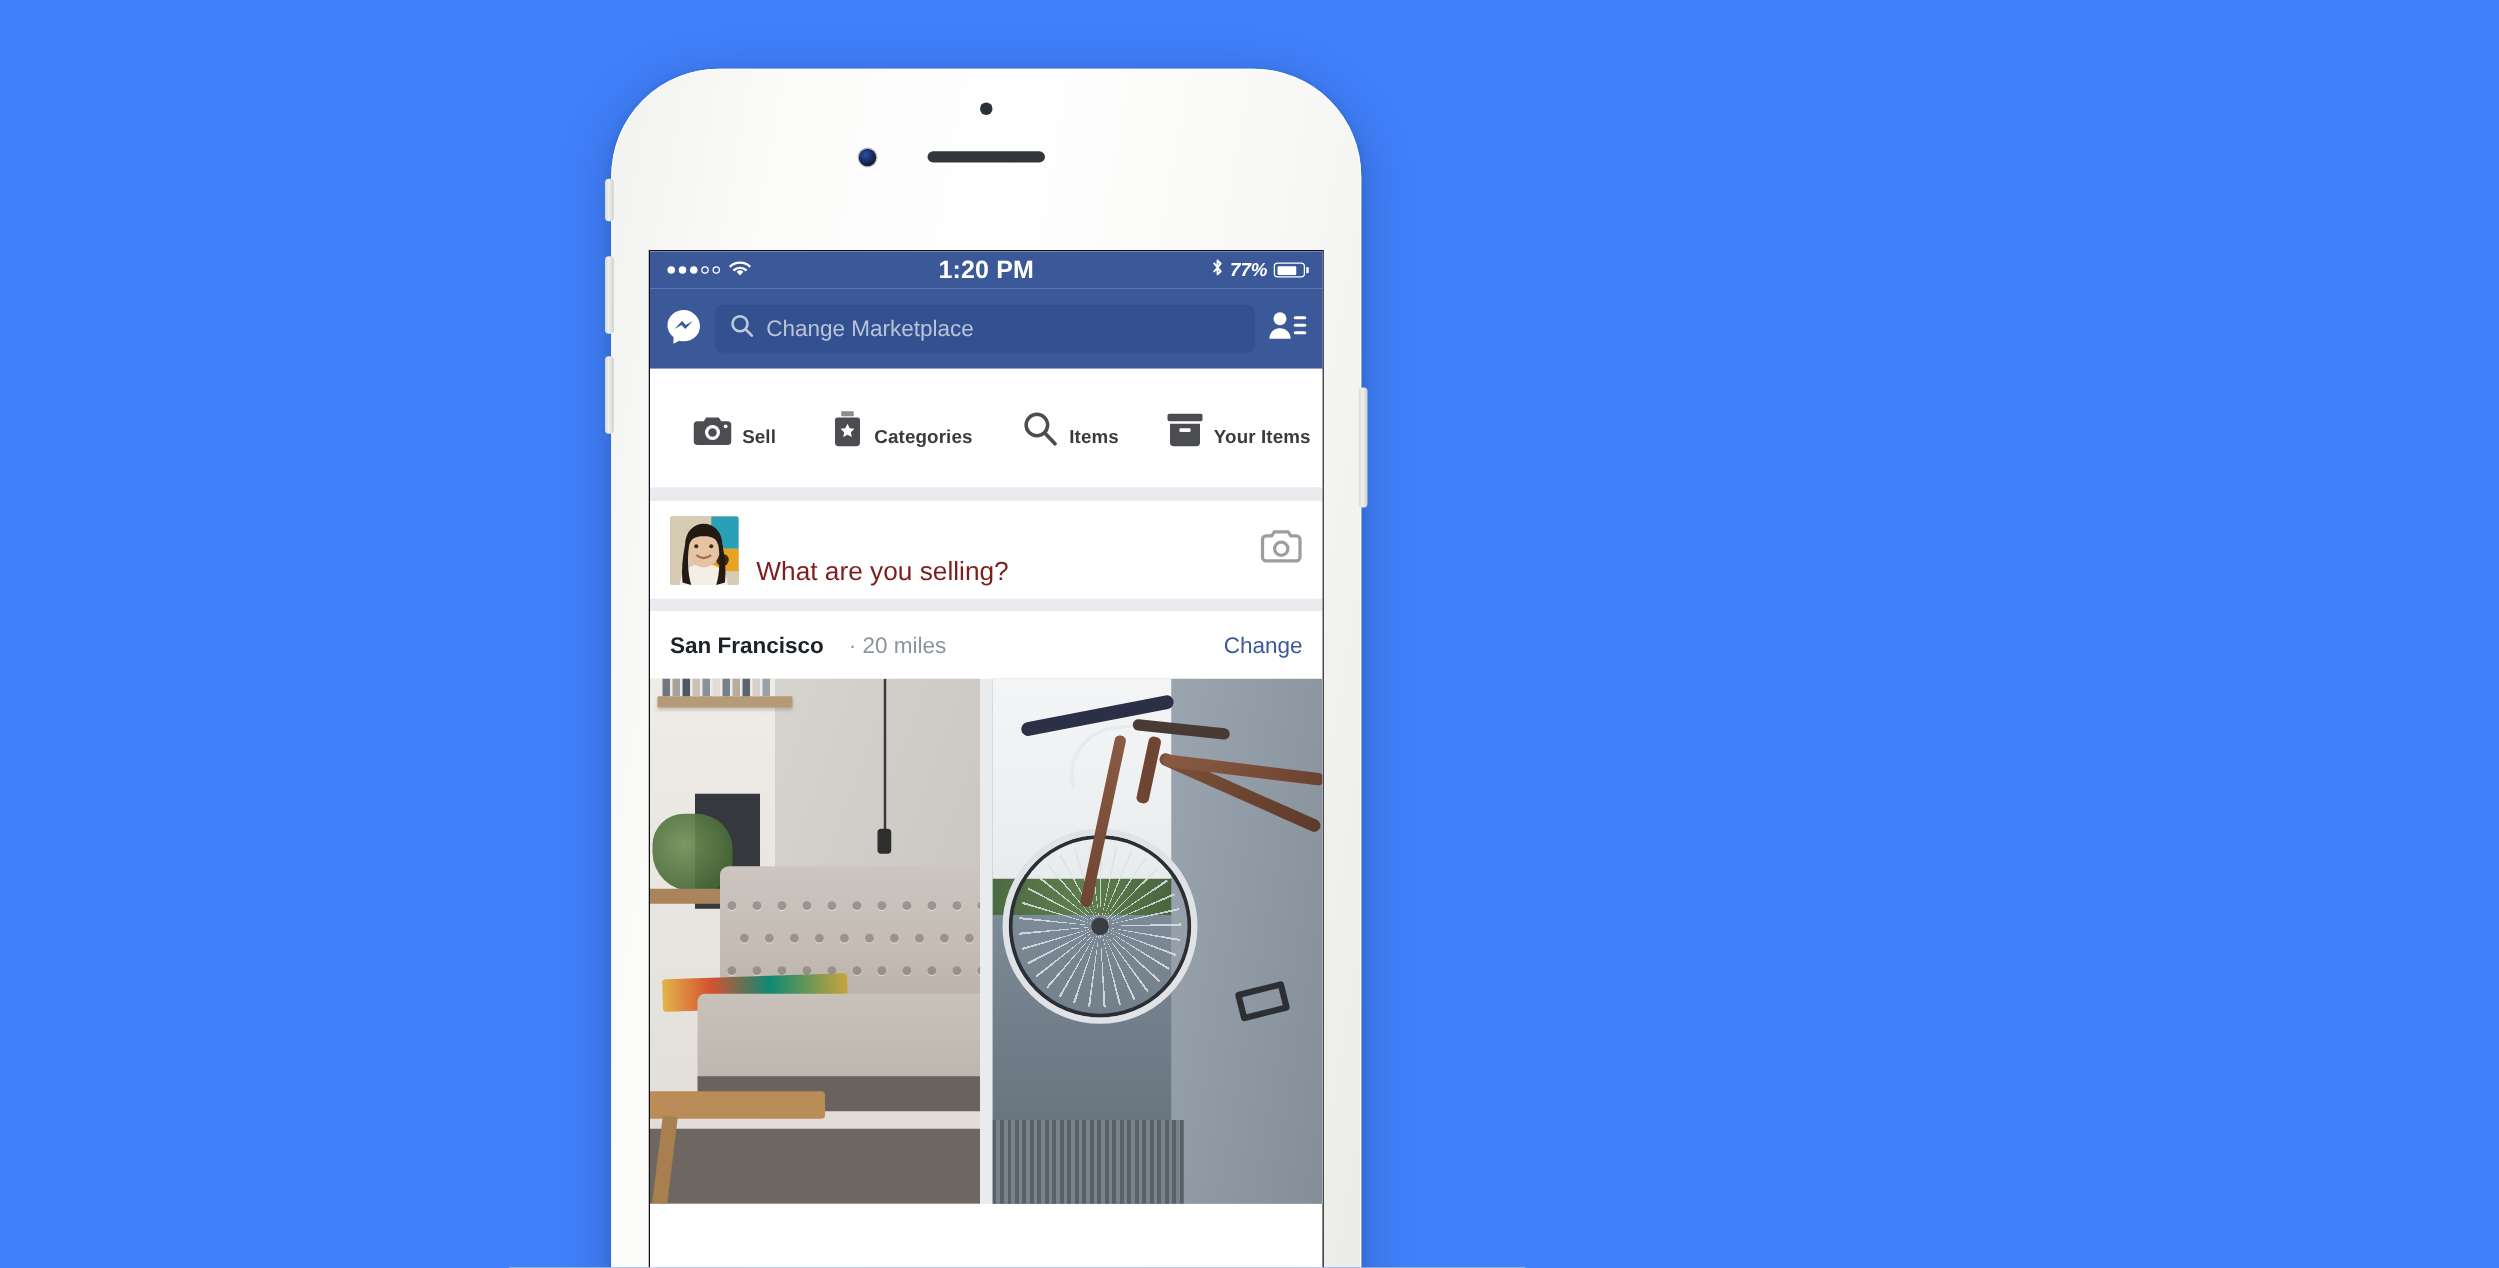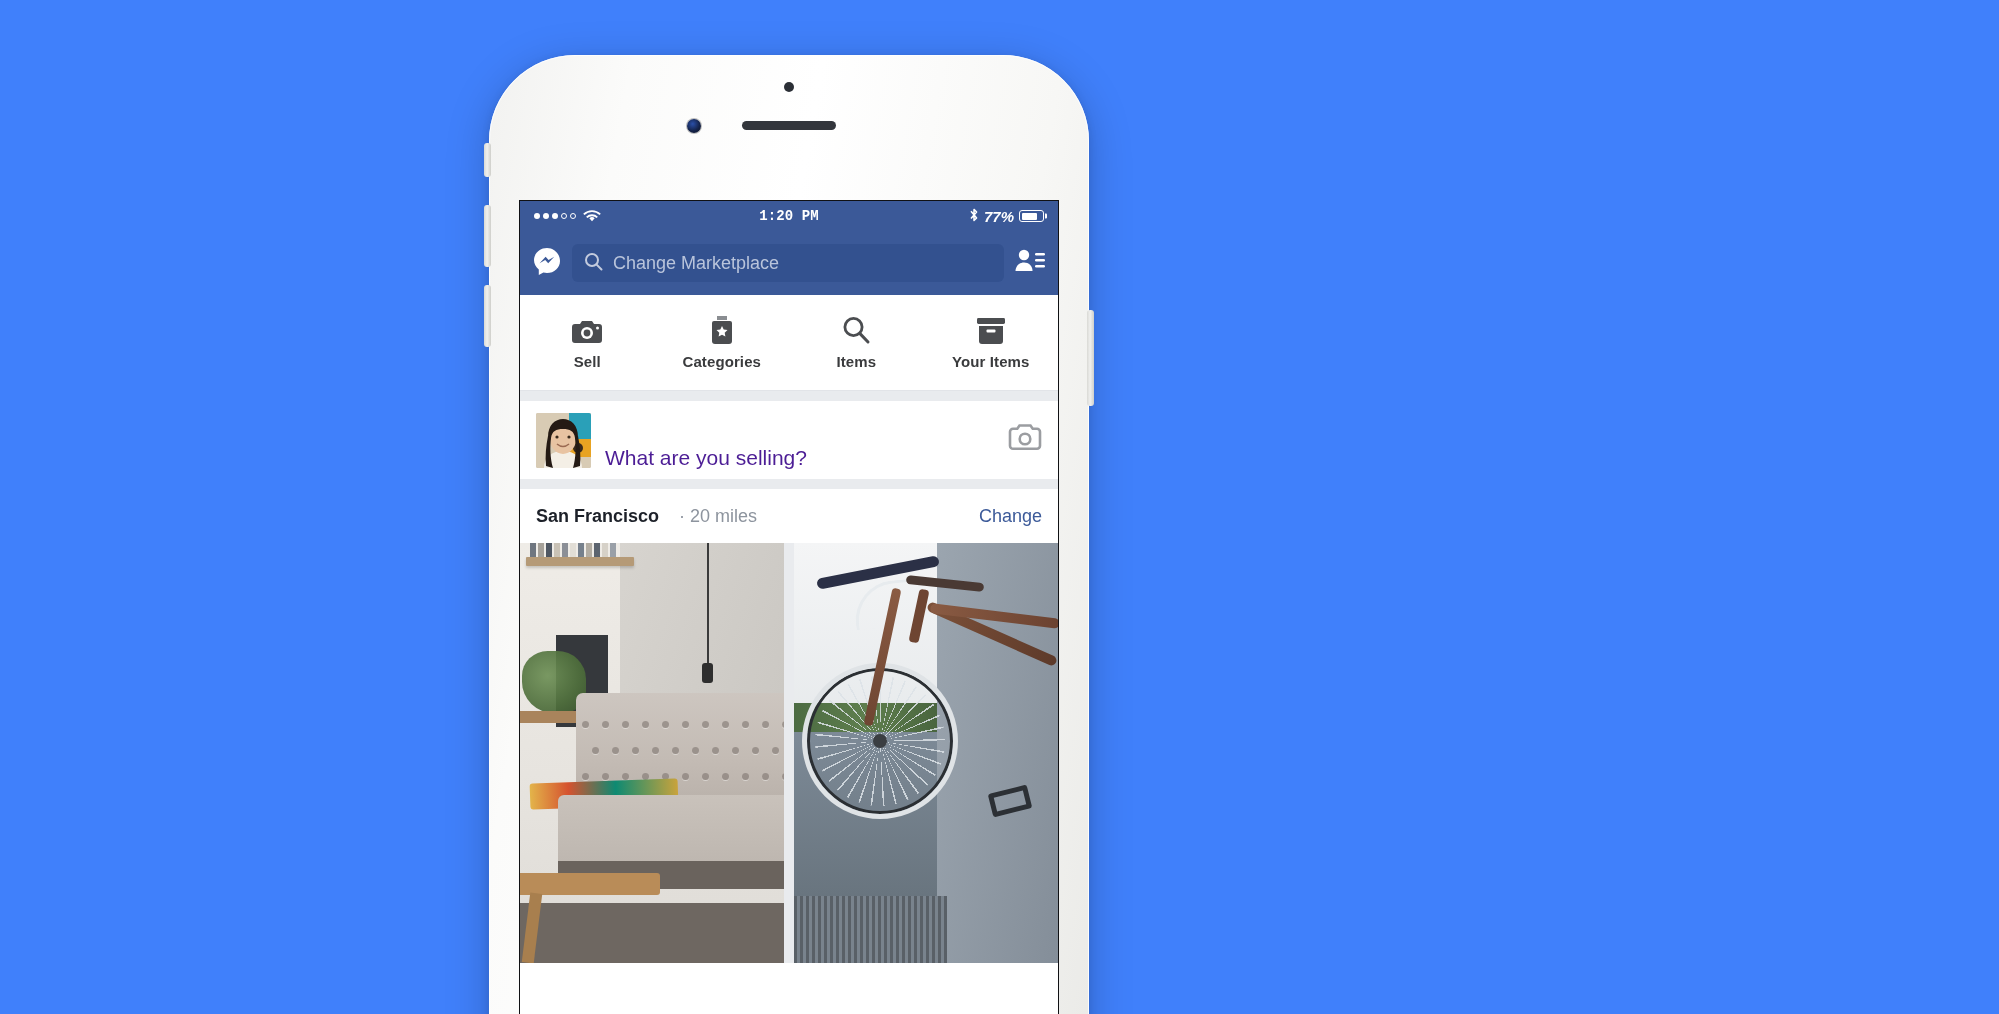--- a/index.html
+++ b/index.html
@@ -87,21 +87,21 @@
     font-size: 15px;
     font-weight: bold;
     position: relative;
   }
   .sb-left { display:flex; align-items:center; gap:7px; }
   .dots { display:flex; align-items:center; gap:3px; }
   .dot { width:6px; height:6px; border-radius:50%; background:#fff; }
   .dot.hollow { background:transparent; border:1px solid #fff; width:6px; height:6px; }
   .sb-time {
     position:absolute; left:50%; transform:translateX(-50%);
-    font-size:14px; font-weight:bold; letter-spacing:.1px;font-family:Liberation Mono, monospace;
+    font-size:20px; font-weight:bold; letter-spacing:.1px;
   }
   .sb-right { margin-left:auto; display:flex; align-items:center; gap:5px;font-style:italic; }
   .battery-shell {
     width:25px; height:12px; border:1.5px solid #fff; border-radius:3px;
     position:relative; display:flex; align-items:center; padding:1.5px;
   }
   .battery-shell::after {
     content:""; position:absolute; right:-4px; top:50%; transform:translateY(-50%);
     width:2px; height:5px; background:#fff; border-radius:0 1px 1px 0;
   }
@@ -128,21 +128,21 @@
 
   
   #tabstrip {
     height: 96px;
     background:#fff;
     display:flex; align-items:center;
     border-bottom:1px solid #e2e4e8;
   }
   .tab {
     flex:1;
-    display:flex; flex-direction:column; align-items:center; justify-content:center;
+    display:flex; flex-direction:row; align-items:flex-end; justify-content:center;
     gap:8px;
   }
   .tab-label {
     font-size:15px; font-weight:bold; color:#3a3b3d; letter-spacing:.1px;
   }
   .tab-ico { height:30px; display:flex; align-items:flex-end; }
 
   
   .strip-gap { height: 10px; background:#e9ebee; }
 
@@ -151,21 +151,21 @@
     height: 78px; background:#fff;
     display:flex; align-items:center;
     padding: 0 16px; gap: 14px;
   }
   #avatar {
     width:55px; height:55px; flex:none;
     border-radius:2px; overflow:hidden; position:relative;
     background:#cbbda8;
   }
   .composer-placeholder {
-    flex:1; font-size:21px; color:#4c1d95; font-weight:400;margin-top:36px;
+    flex:1; font-size:21px; color:#7f1d1d; font-weight:400;margin-top:36px;
   }
 
   
   #locrow {
     height: 54px; background:#fff;
     display:flex; align-items:center;
     padding: 0 16px;
   }
   .loc-city { font-size:18px; font-weight:bold; color:#1d2129;text-align:center; }
   .loc-dist { font-size:18px; color:#8d949e; margin-left:20px; }

